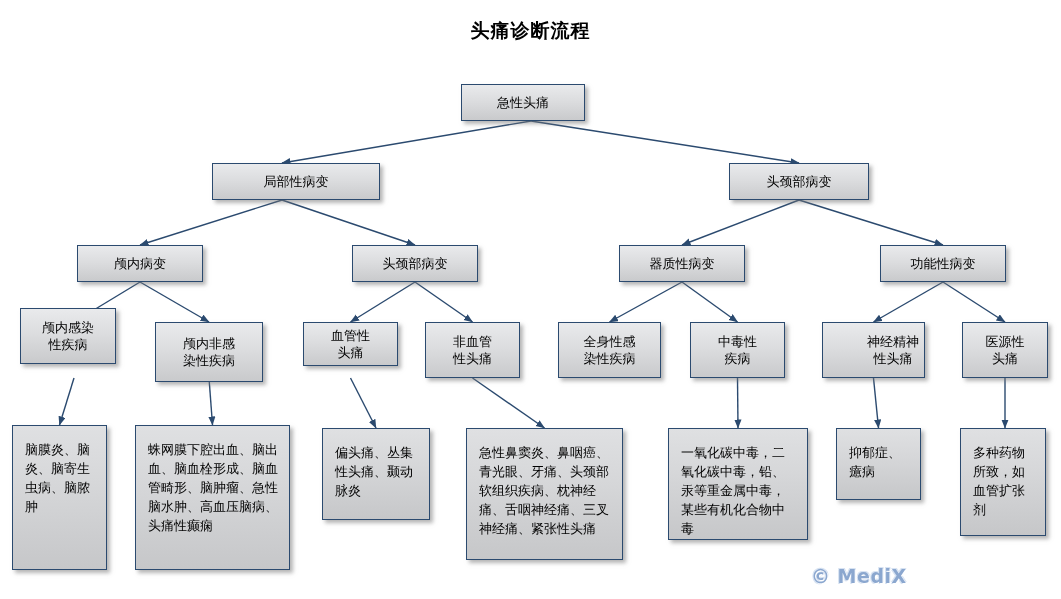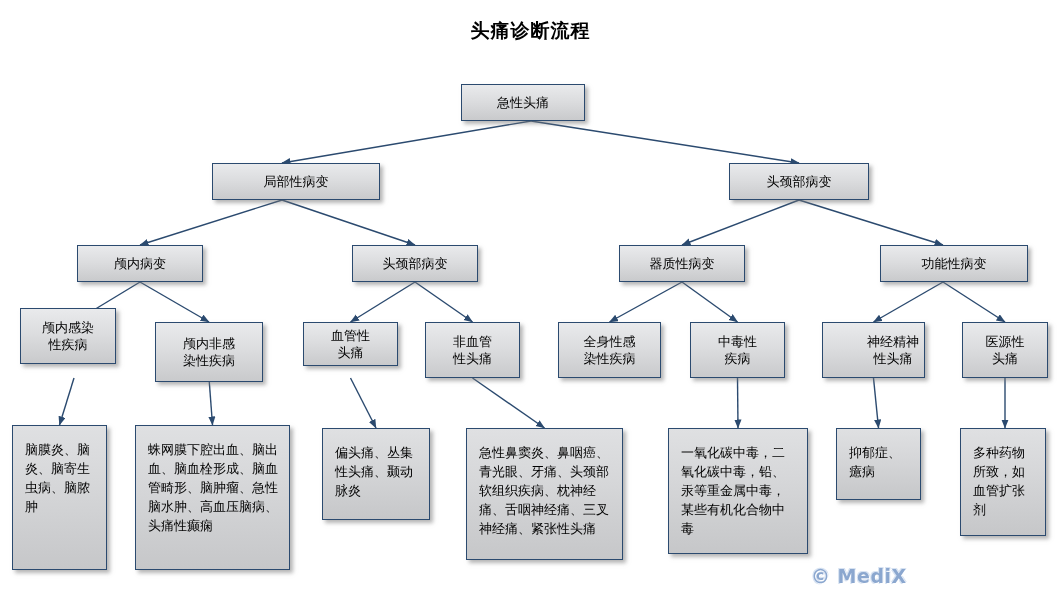--- a/index.html
+++ b/index.html
@@ -108,21 +108,21 @@
       </g>
   </svg>
 
   <div id="node-layer">
       <div class="node" style="left: 461px; top: 84px; width: 124px; height: 37px;"><span>急性头痛</span></div>
       <div class="node" style="left: 212px; top: 163px; width: 168px; height: 37px; text-align: right;"><span>局部性病变</span></div>
       <div class="node" style="left: 729px; top: 163px; width: 140px; height: 37px;"><span>头颈部病变</span></div>
       <div class="node" style="left: 77px; top: 245px; width: 126px; height: 37px;"><span>颅内病变</span></div>
       <div class="node" style="left: 352px; top: 245px; width: 126px; height: 37px;"><span>头颈部病变</span></div>
       <div class="node" style="left: 619px; top: 245px; width: 126px; height: 37px;"><span>器质性病变</span></div>
-      <div class="node" style="left: 880px; top: 245px; width: 148px; height: 37px;"><span>功能性病变</span></div>
+      <div class="node" style="left: 880px; top: 245px; width: 126px; height: 37px;"><span>功能性病变</span></div>
       <div class="node" style="left: 20px; top: 308px; width: 96px; height: 56px;"><span>颅内感染
 性疾病</span></div>
       <div class="node" style="left: 155px; top: 322px; width: 108px; height: 60px;"><span>颅内非感
 染性疾病</span></div>
       <div class="node" style="left: 303px; top: 322px; width: 95px; height: 44px;"><span>血管性
 头痛</span></div>
       <div class="node" style="left: 425px; top: 322px; width: 95px; height: 56px;"><span>非血管
 性头痛</span></div>
       <div class="node" style="left: 558px; top: 322px; width: 103px; height: 56px;"><span>全身性感
 染性疾病</span></div>
@@ -137,21 +137,21 @@
       </div>
       <div class="node leaf" style="left: 135px; top: 425px; width: 155px; height: 145px;">
         <span>蛛网膜下腔出血、脑出血、脑血栓形成、脑血管畸形、脑肿瘤、急性脑水肿、高血压脑病、头痛性癫痫</span>
       </div>
       <div class="node leaf" style="left: 322px; top: 428px; width: 108px; height: 92px;">
         <span>偏头痛、丛集性头痛、颞动脉炎</span>
       </div>
       <div class="node leaf" style="left: 466px; top: 428px; width: 157px; height: 132px;">
         <span>急性鼻窦炎、鼻咽癌、青光眼、牙痛、头颈部软组织疾病、枕神经痛、舌咽神经痛、三叉神经痛、紧张性头痛</span>
       </div>
-      <div class="node leaf" style="left: 668px; top: 428px; width: 140px; height: 126px; justify-content: flex-end;">
+      <div class="node leaf" style="left: 668px; top: 428px; width: 140px; height: 112px; justify-content: flex-end;">
         <span>一氧化碳中毒，二氧化碳中毒，铅、汞等重金属中毒，某些有机化合物中毒</span>
       </div>
       <div class="node leaf" style="left: 836px; top: 428px; width: 85px; height: 72px;">
         <span>抑郁症、癔病</span>
       </div>
       <div class="node leaf" style="left: 960px; top: 428px; width: 86px; height: 108px;">
         <span>多种药物所致，如血管扩张剂</span>
       </div>
     </div>
 

